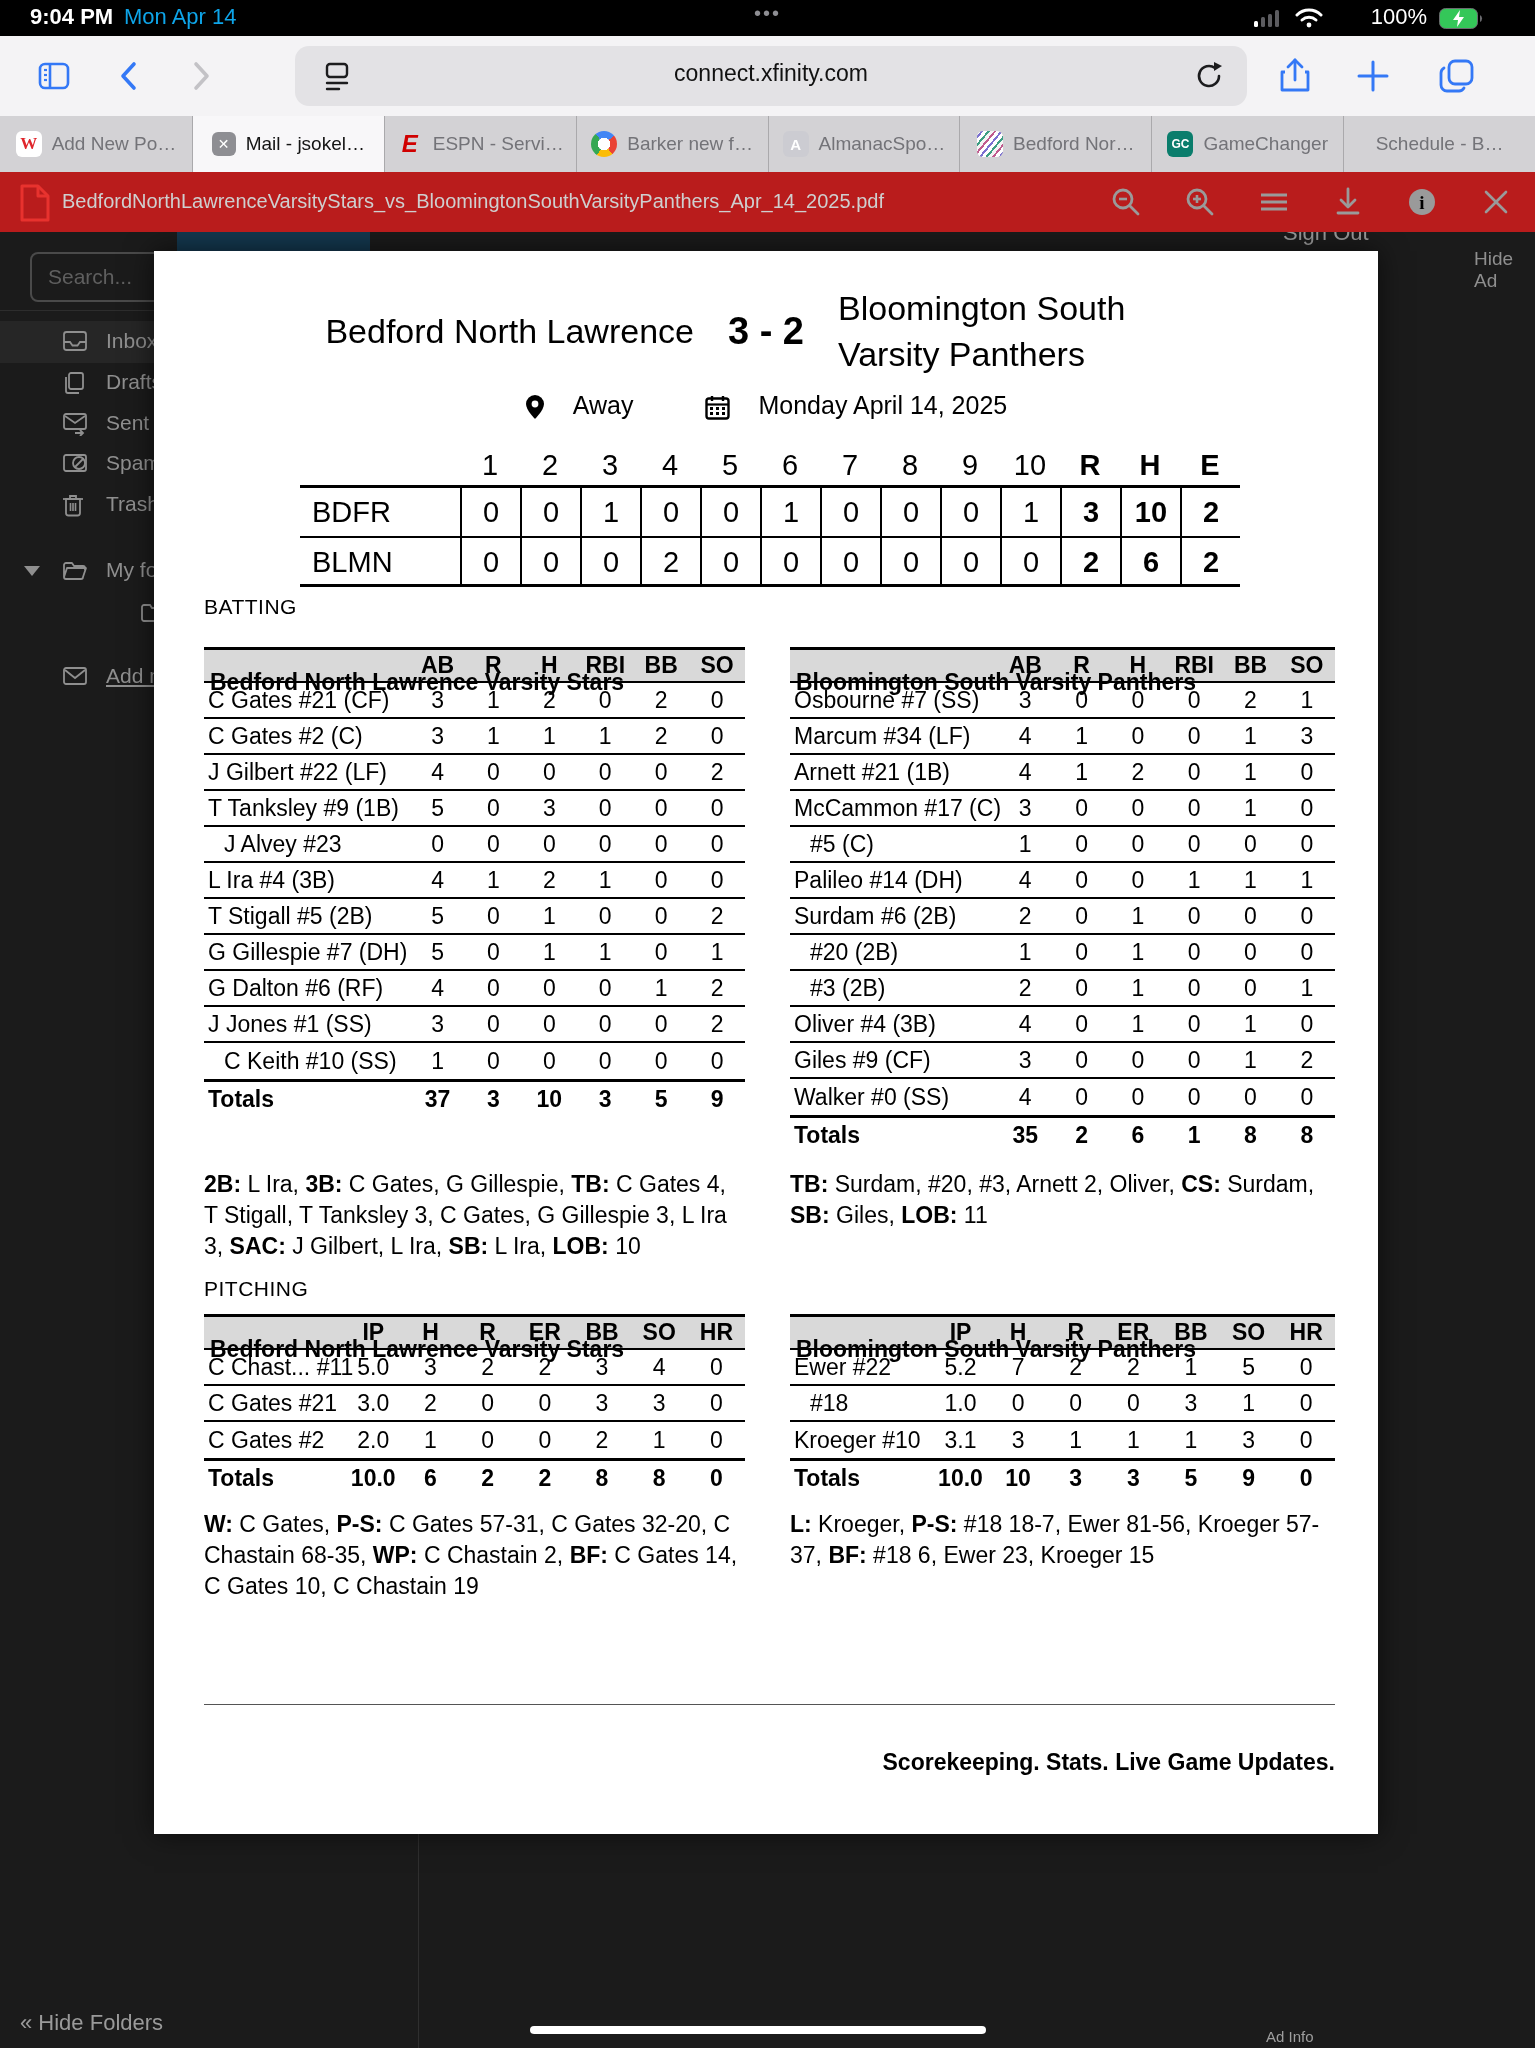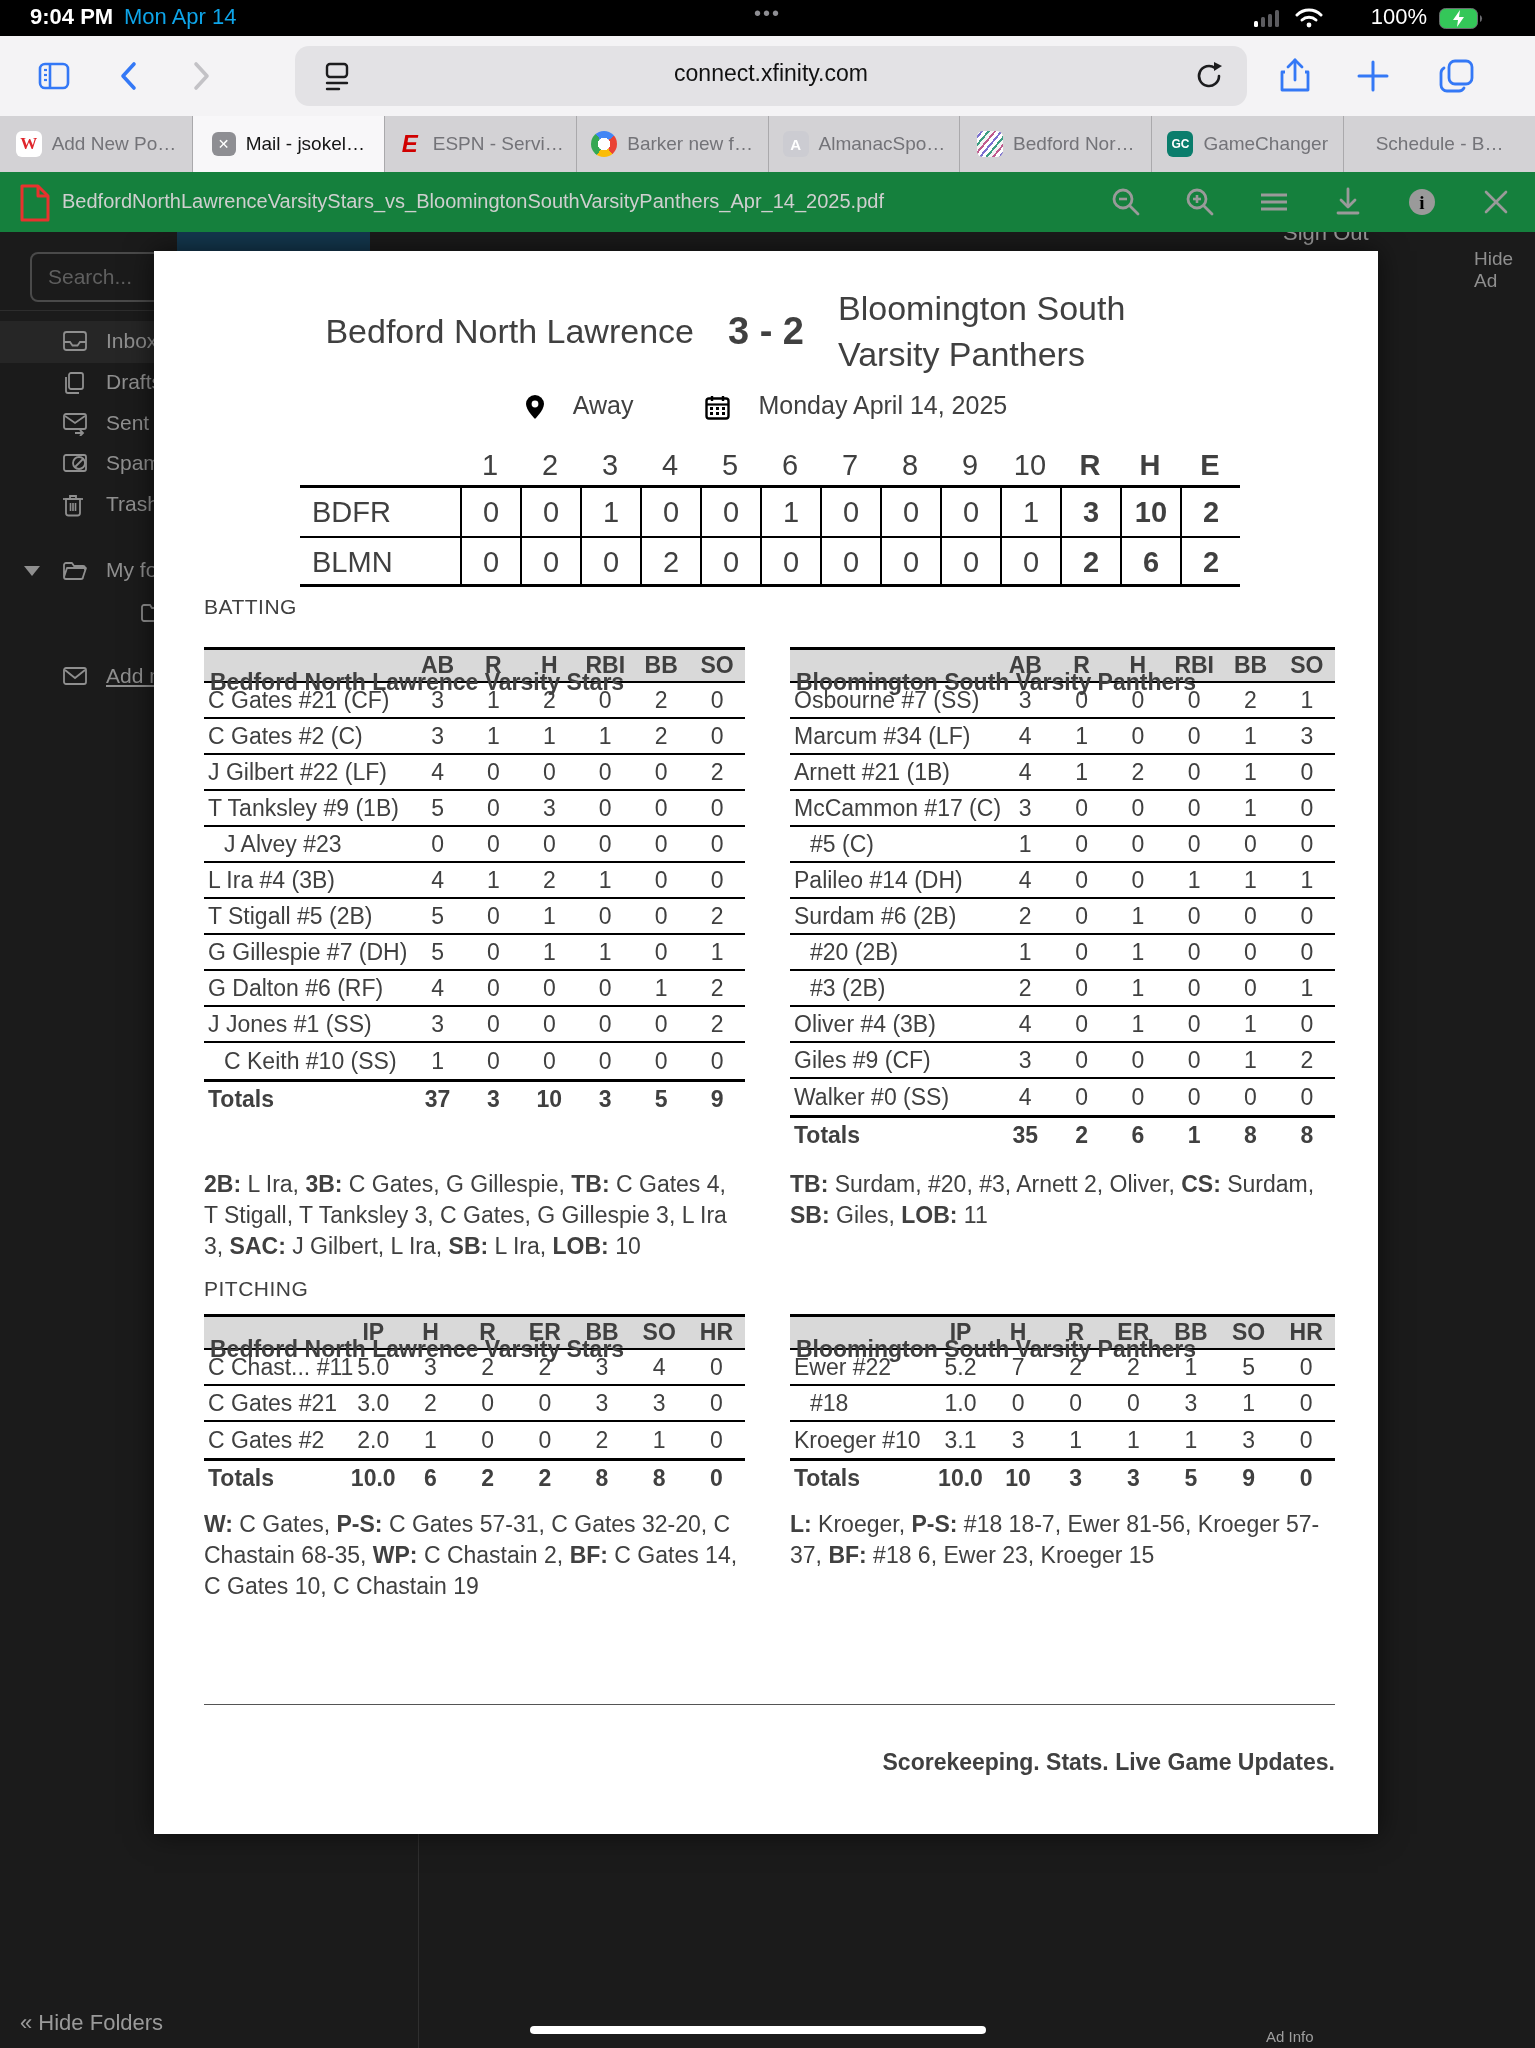--- a/index.html
+++ b/index.html
@@ -31,21 +31,21 @@
   #tab-bar { position:absolute; left:0; top:116px; width:1535px; height:56px; background:#c9c8cb; display:flex; }
   .tab { width:192px; height:56px; display:flex; align-items:center; justify-content:center; gap:10px;
          background:#d3d2d5; border-left:1px solid #aaa9ac; overflow:hidden; }
   .tab:first-child { border-left:none; }
   .tab.active { background:#f8f7f9; }
   .tab .lbl { font-size:19px; color:#737378; white-space:nowrap; }
   .tab.active .lbl { color:#141414; font-weight:500; }
   .fav { width:26px; height:26px; border-radius:6px; flex:0 0 auto; display:flex; align-items:center; justify-content:center; font-weight:700; }
 
   
-  #pdf-toolbar { position:absolute; left:0; top:172px; width:1535px; height:60px; background:#15803d; z-index:6; }
+  #pdf-toolbar { position:absolute; left:0; top:172px; width:1535px; height:60px; background:#b91c1c; z-index:6; }
   #pdf-file { position:absolute; left:62px; top:18px; font-size:20px; color:#cfcfcf; white-space:nowrap; }
   #pdf-doc-icon { position:absolute; left:18px; top:12px; }
   #pdf-actions { position:absolute; right:22px; top:10px; display:flex; gap:40px; align-items:center; height:40px; }
   #pdf-actions .pic { width:34px; height:34px; display:flex; align-items:center; justify-content:center; }
 
   
   #content { position:absolute; left:0; top:232px; width:1535px; height:1816px; background:#1b1b1b; z-index:1; }
   #peek-blue { position:absolute; left:177px; top:0px; width:193px; height:20px; background:#14384f; }
   #sign-out { position:absolute; left:1283px; top:-12px; color:#9b9b9b; font-size:22px; }
   #hide-ad { position:absolute; left:1474px; top:16px; color:#8f8f8f; font-size:19px; }
@@ -57,21 +57,21 @@
   .sb-row .ic { position:absolute; left:62px; top:9px; }
   .sb-row .tx { position:absolute; left:106px; top:8px; }
   .caret { position:absolute; left:24px; top:16px; width:0; height:0; border-left:8px solid transparent; border-right:8px solid transparent; border-top:10px solid #8f8f8f; }
   .ulined { text-decoration:underline; }
   #v-divider { position:absolute; left:418px; top:1460px; width:1px; height:356px; background:#2f2f2f; }
   #hide-folders { position:absolute; left:20px; top:1778px; color:#9a9a9a; font-size:22px; }
   #ad-info { position:absolute; left:1266px; top:1796px; color:#9e9e9e; font-size:15px; }
   #scroll-thumb { position:absolute; left:530px; top:1794px; width:456px; height:8px; border-radius:4px; background:#fff; }
 
   
-  #pdf-page { position:absolute; left:154px; top:19px; width:1224px; height:1583px; background:#fff; color:#404040;
+  #pdf-page { position:absolute; left:154px; top:19px; width:1224px; height:1583px; background:#fff; color:#000000;
      box-shadow:0 0 26px rgba(0,0,0,.6); z-index:2; }
 
   #page-head { position:absolute; left:0; top:34px; width:1224px; }
   .matchup { display:flex; justify-content:center; align-items:center; }
   .tname { width:468px; font-size:34px; line-height:46px; }
   .tname.left { text-align:right; }
   .tname.right { text-align:left; }
   #score { font-size:38px; font-weight:700; margin:0 34px; white-space:nowrap; }
   #meta-line { margin-top:14px; display:flex; justify-content:center; align-items:flex-end; gap:28px; font-size:25px; }
   #meta-line .gap { width:16px; }

